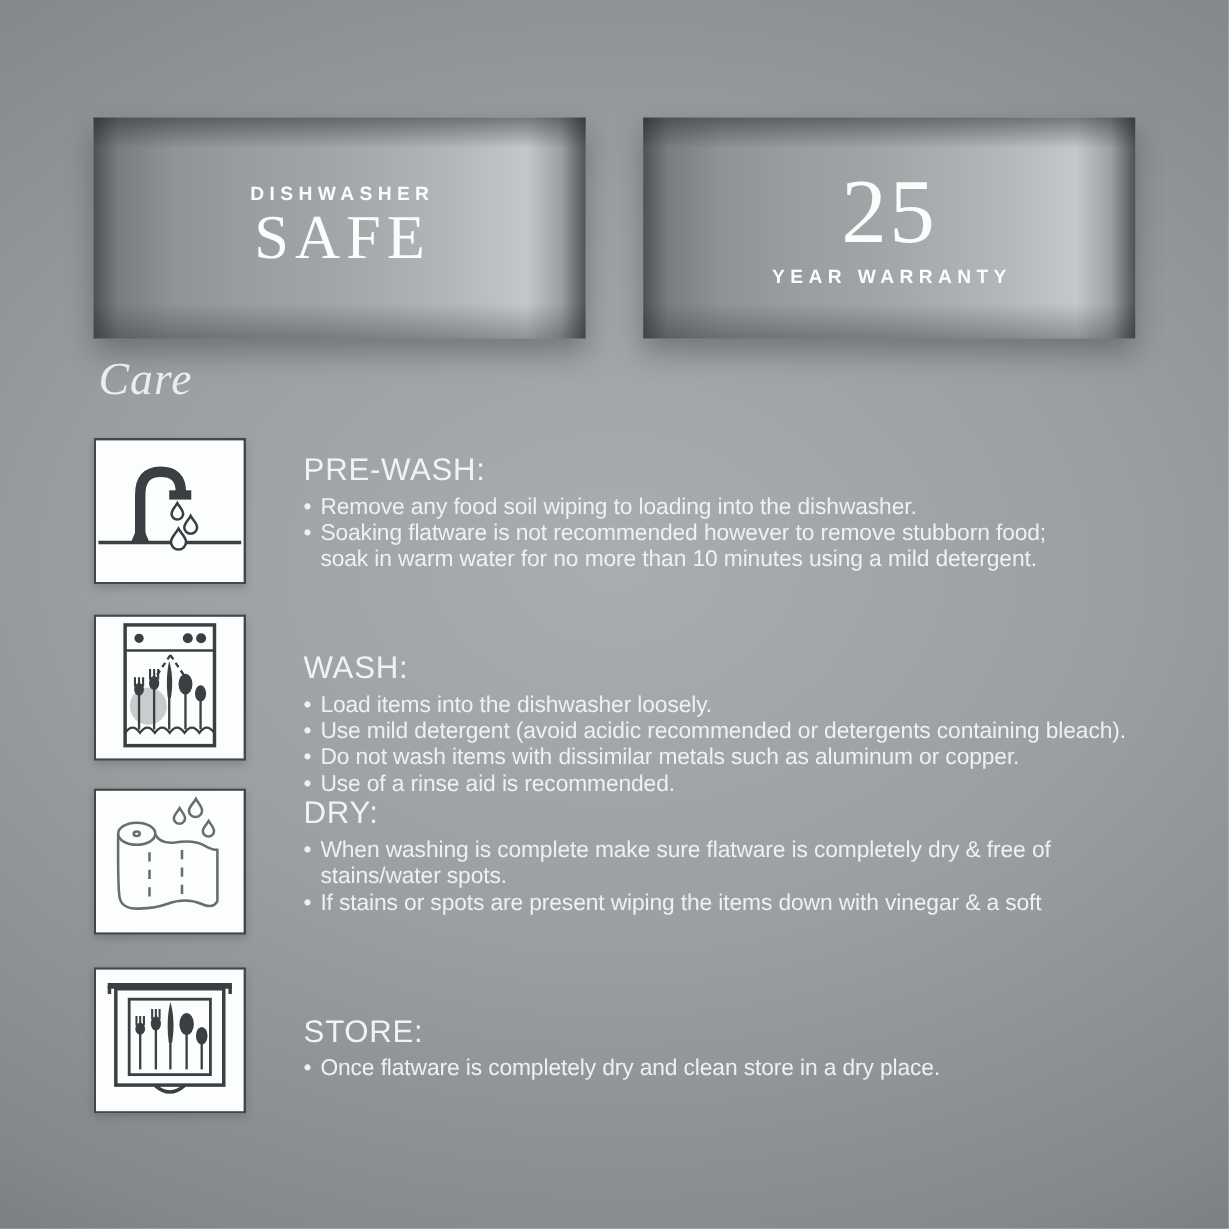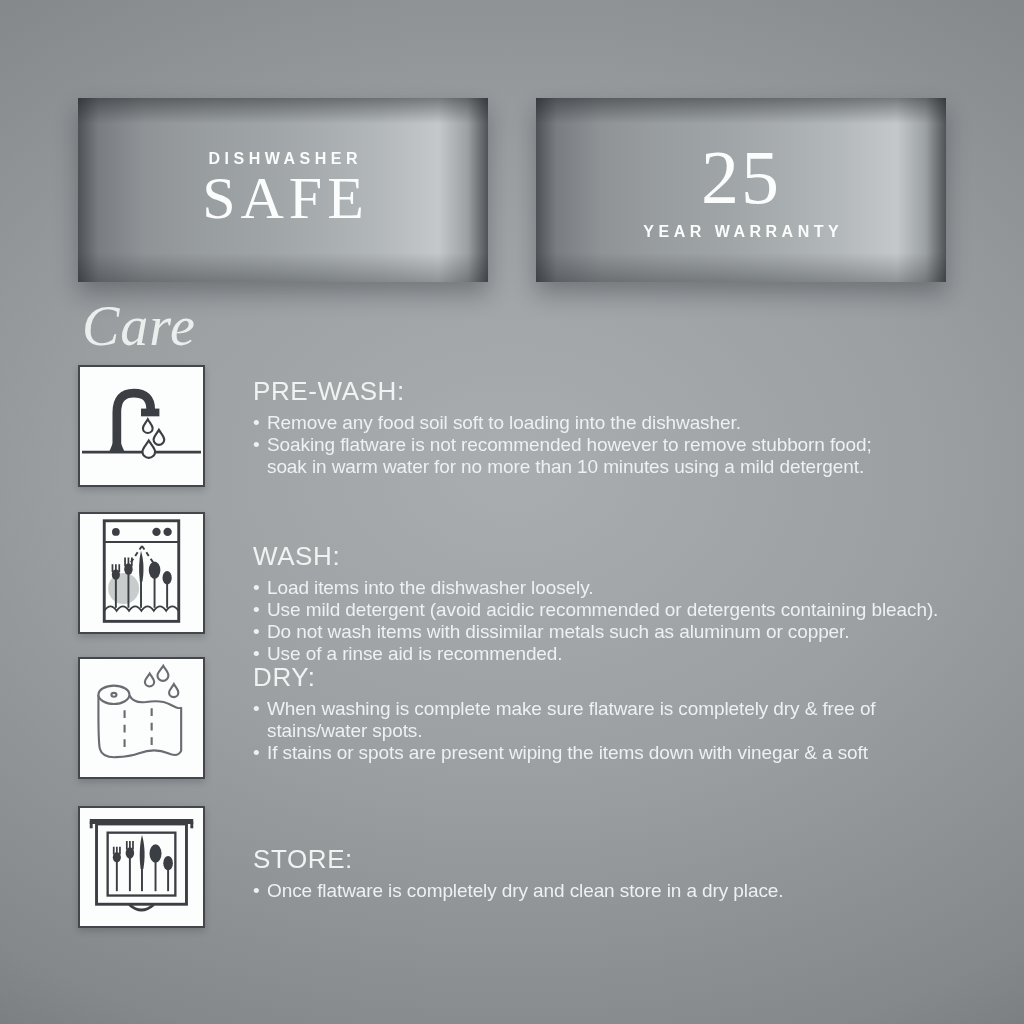--- a/index.html
+++ b/index.html
@@ -31,29 +31,29 @@
   .badge-left  { left:78px;  }
   .badge-right { left:536px; }
   .badge-small {
     font-size:16px; font-weight:bold; letter-spacing:4.5px;
     text-indent:4.5px; position:relative; z-index:1;
   }
   .badge-serif {
     font-family:"Liberation Serif", serif; font-weight:400;
     line-height:1.02; position:relative; z-index:1;
   }
-  .safe-word { font-size:60px; letter-spacing:5px; text-indent:5px; margin-top:0; }
+  .safe-word { font-size:52px; letter-spacing:5px; text-indent:5px; margin-top:0; }
   .num-25    { font-size:76px; letter-spacing:2px; }
   .warranty-word { margin-top:7px; }
 
   
   .care-title {
     position:absolute; left:82px; top:294px;
     font-family:"Liberation Serif", serif; font-style:italic; font-weight:400;
-    font-size:56px; color:#eceeee; letter-spacing:1px;
+    font-size:38px; color:#eceeee; letter-spacing:1px;
   }
 
   
   .icon-box {
     position:absolute; left:78px; width:127px; height:122px;
     background:#fcfdfd; border:2px solid #43474b;
     box-shadow: 0 3px 7px rgba(20,22,25,0.20);
   }
   .icon-box svg { width:100%; height:100%; display:block; }
 
@@ -96,21 +96,21 @@
       <polygon points="30,88 46,88 38,69" fill="#3b3f43"></polygon>
       <rect x="63" y="43" width="19" height="8" fill="#3b3f43"></rect>
       <path d="M70 54 C72.2 57.8 75 60.2 75 63.2 A5 5 0 1 1 65 63.2 C65 60.2 67.8 57.8 70 54 Z" fill="#fcfdfd" stroke="#3b3f43" stroke-width="2.2"></path>
       <path d="M81.5 65 C83.9 69.2 87 71.8 87 75 A5.5 5.5 0 1 1 76 75 C76 71.8 79.1 69.2 81.5 65 Z" fill="#fcfdfd" stroke="#3b3f43" stroke-width="2.2"></path>
       <path d="M71 76 C73.8 80.8 77.5 83.8 77.5 87.5 A6.5 6.5 0 1 1 64.5 87.5 C64.5 83.8 68.2 80.8 71 76 Z" fill="#fcfdfd" stroke="#3b3f43" stroke-width="2.2"></path>
     </svg>
   </div>
   <div class="sec-text top-prewash-text">
     <div class="sec-title">PRE-WASH:</div>
     <div class="bullet">
-      <span class="b-line">Remove any food soil soft to loading into the dishwasher.</span>
+      <span class="b-line">Remove any food soil wiping to loading into the dishwasher.</span>
     </div>
     <div class="bullet">
       <span class="b-line">Soaking flatware is not recommended however to remove stubborn food;</span>
       <span class="b-line">soak in warm water for no more than 10 minutes using a mild detergent.</span>
     </div>
   </div>
 
   <div class="icon-box top-wash-icon">
     <svg viewBox="0 0 127 122">
       <rect x="25" y="7" width="77" height="104" fill="#fcfdfd" stroke="#3b3f43" stroke-width="3"></rect>

